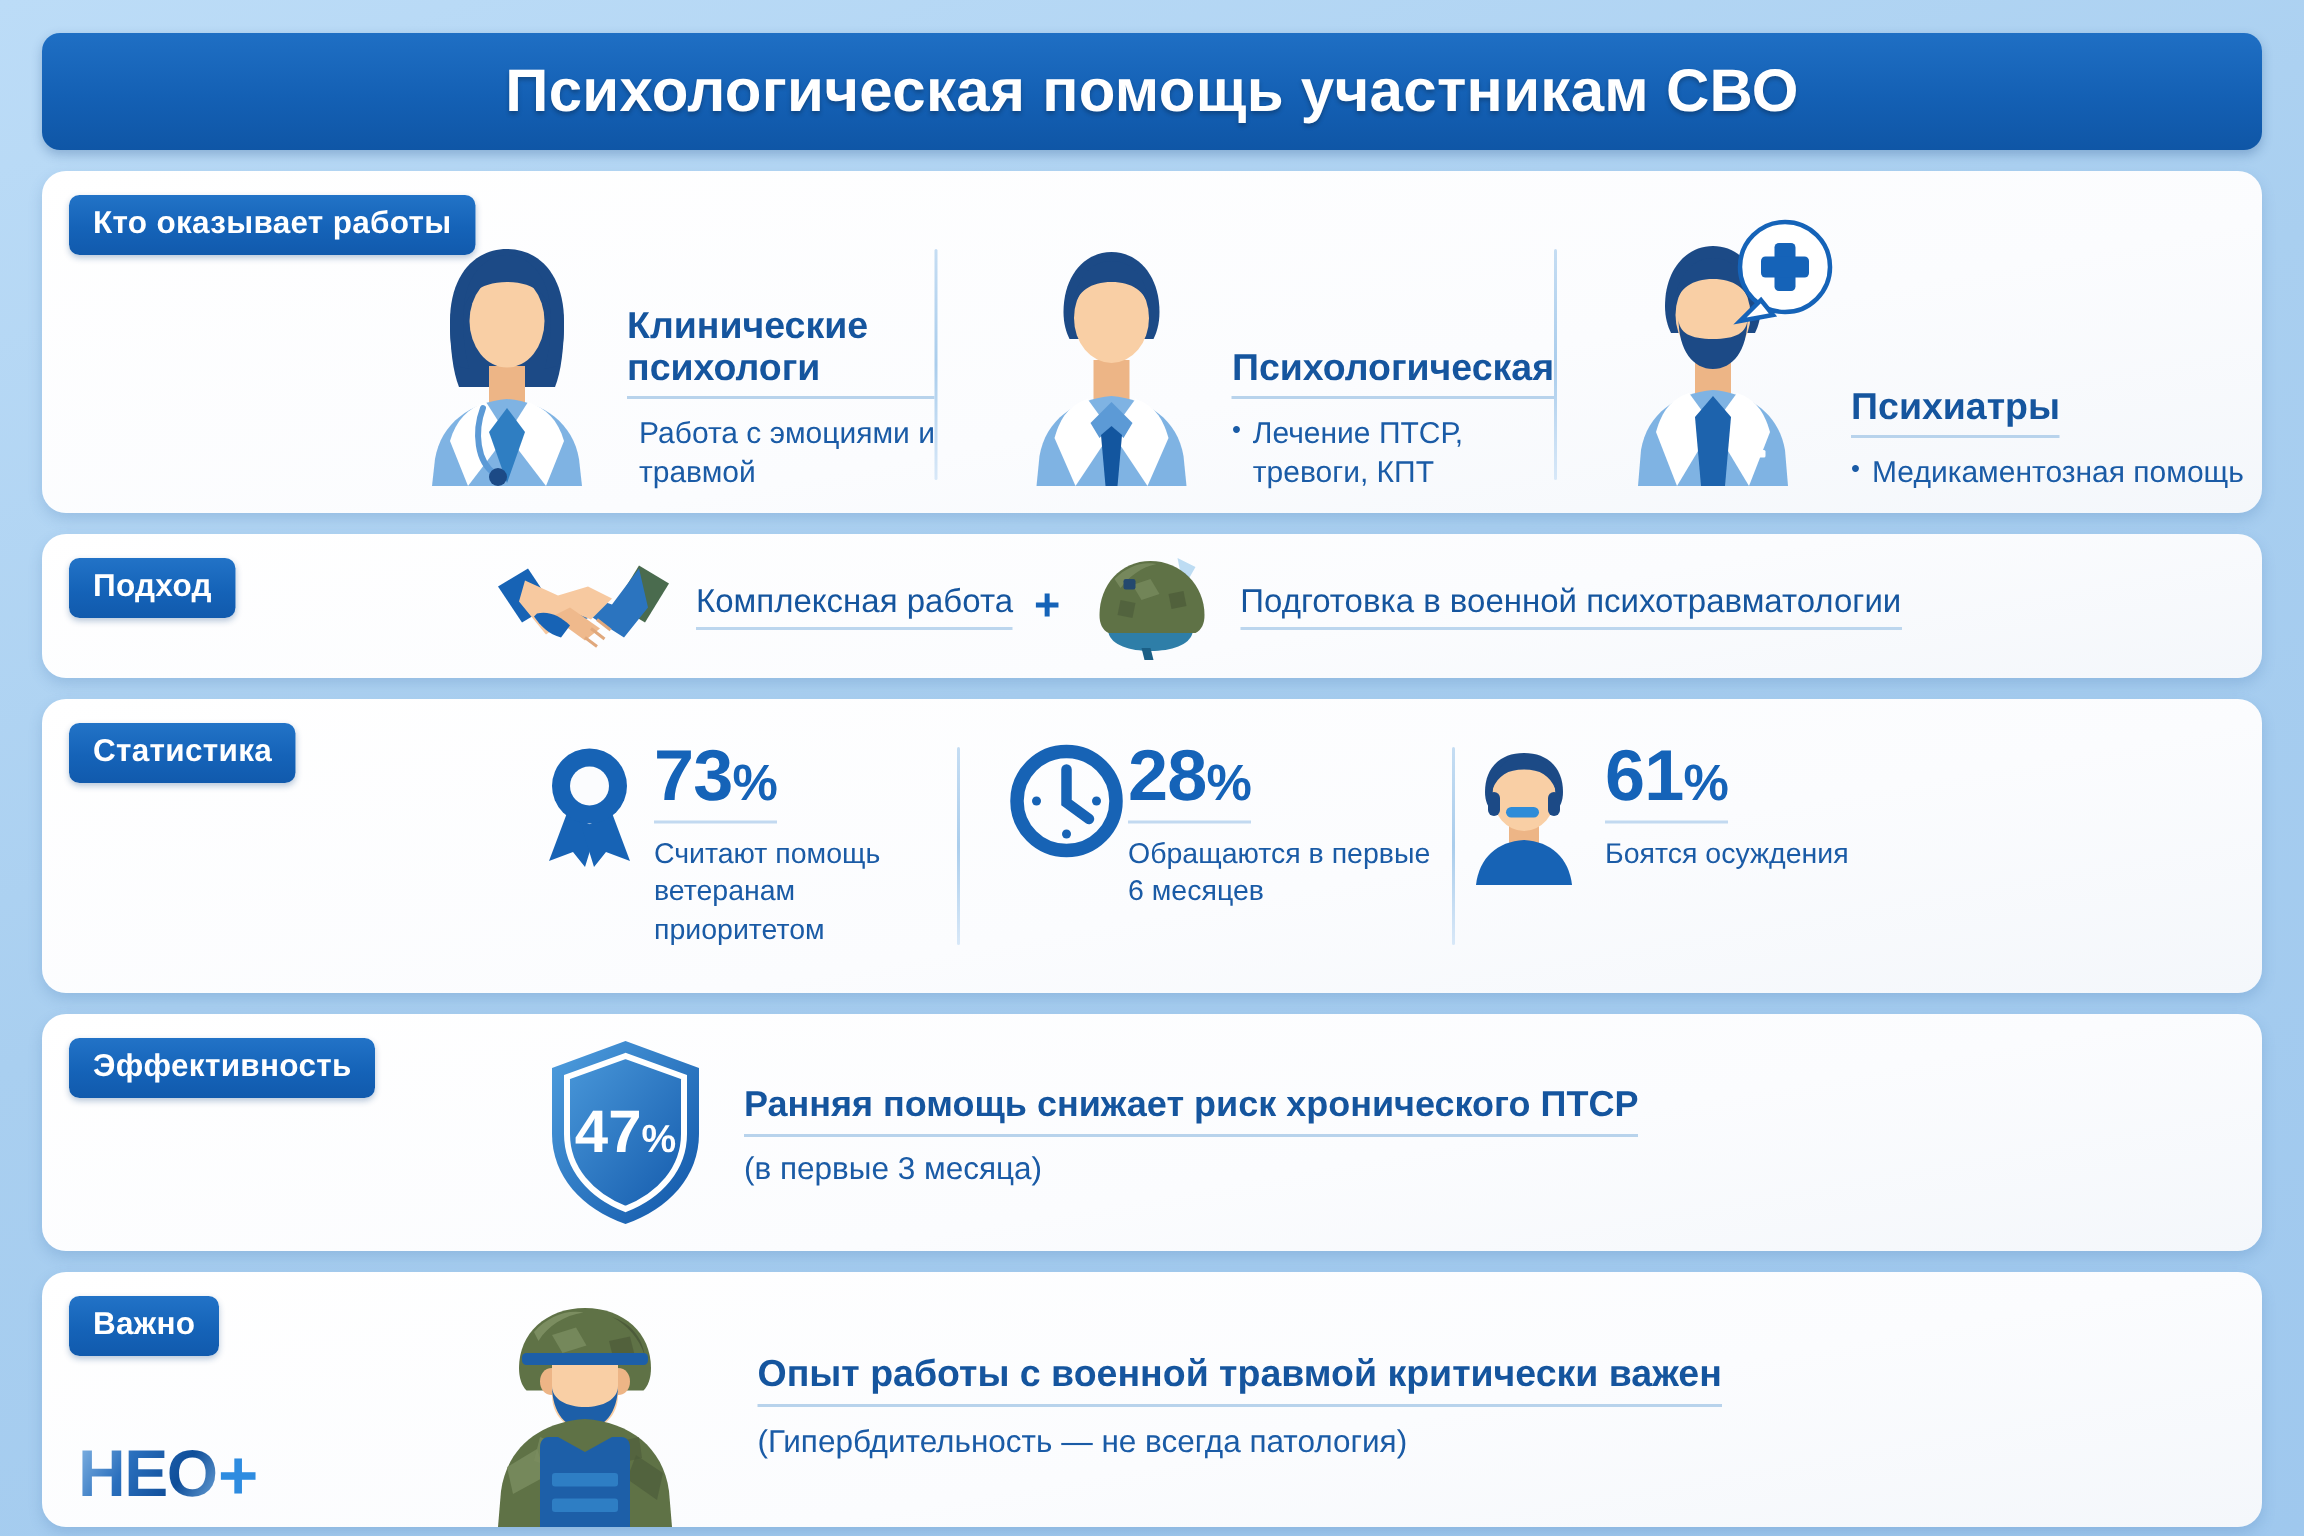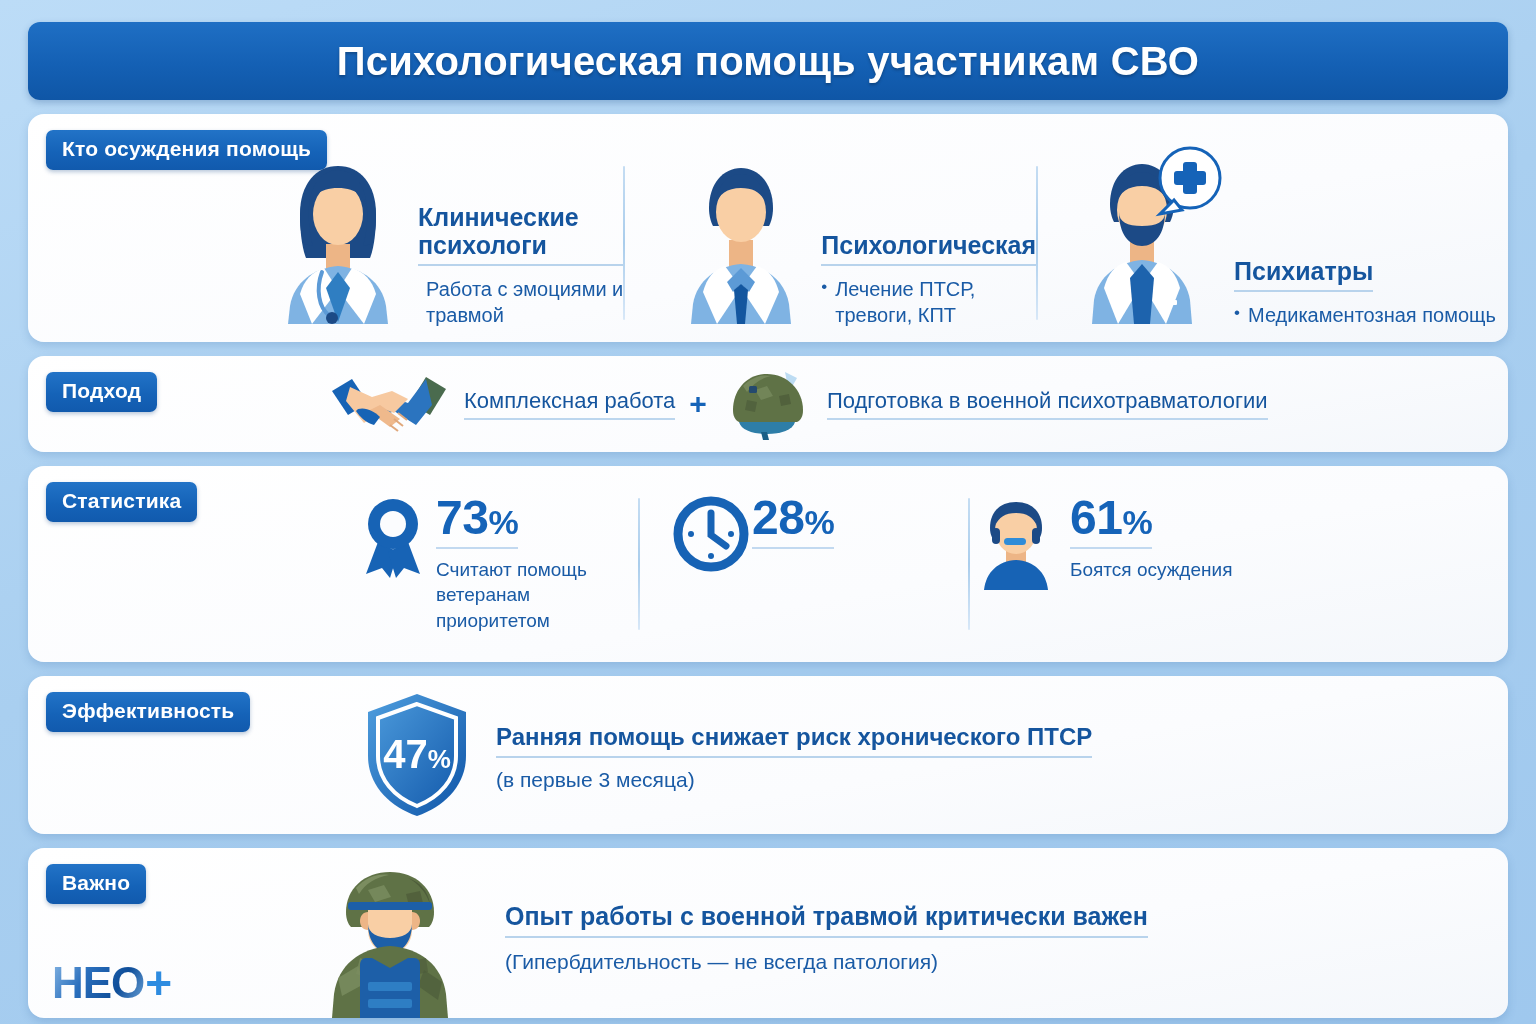--- a/index.html
+++ b/index.html
@@ -262,21 +262,21 @@
 </head>
 <body>
 
 <div id="page">
 
   <div class="title-bar">
     <h1>Психологическая помощь участникам СВО</h1>
   </div>
 
   <div class="card card-1">
-    <div class="badge">Кто осуждения помощь</div>
+    <div class="badge">Кто оказывает работы</div>
 
     <div class="providers">
 
       <div class="provider prov-1">
         <div class="avatar">
           <svg width="160" height="176" viewBox="0 0 160 176">
 
             <path d="M42 66c0-30 16-48 38-48s38 18 38 48c0 18-2 34-6 44H48c-4-10-6-26-6-44z" fill="#1c4a86"></path>
 
             <rect x="68" y="96" width="24" height="26" fill="#edb586"></rect>
@@ -438,20 +438,21 @@
           <svg width="78" height="80" viewBox="0 0 78 80">
             <circle cx="39" cy="40" r="33" fill="none" stroke="#1763b5" stroke-width="9"></circle>
             <path d="M39 19v22l15 11" stroke="#1763b5" stroke-width="7" fill="none" stroke-linecap="round"></path>
             <circle cx="19" cy="40" r="3" fill="#1763b5"></circle>
             <circle cx="59" cy="40" r="3" fill="#1763b5"></circle>
             <circle cx="39" cy="62" r="3" fill="#1763b5"></circle>
           </svg>
         </div>
         <div class="stat-body">
           <div class="stat-num"><span>28</span><span class="pc">%</span></div>
+          <div class="stat-cap">Обращаются в первые 6 месяцев</div>
         </div>
       </div>
 
       <div class="stat stat-3">
         <div class="vdiv"></div>
         <div class="stat-icon" style="width:96px;">
           <svg width="96" height="96" viewBox="0 0 96 96">
             <path d="M22 34c0-16 10-26 26-26s26 10 26 26c0 6-2 10-4 12H26c-2-2-4-6-4-12z" fill="#1c4a86"></path>
             <rect x="38" y="52" width="20" height="18" fill="#edb586"></rect>
             <ellipse cx="48" cy="36" rx="21" ry="24" fill="#f9cfa5"></ellipse>

